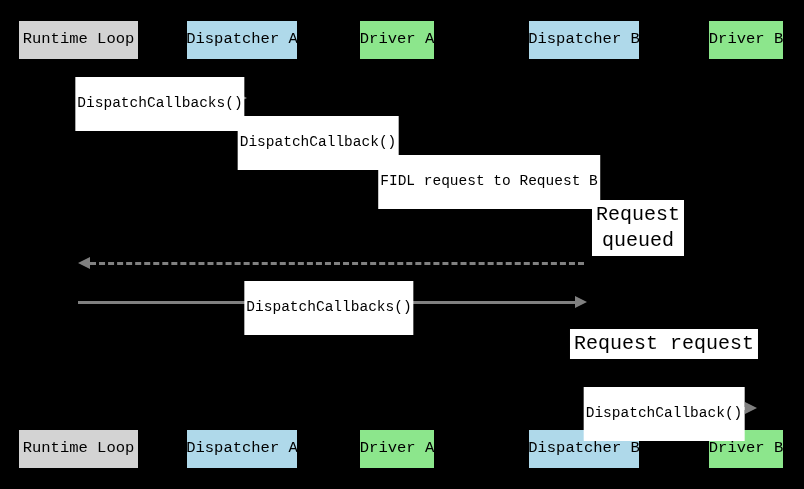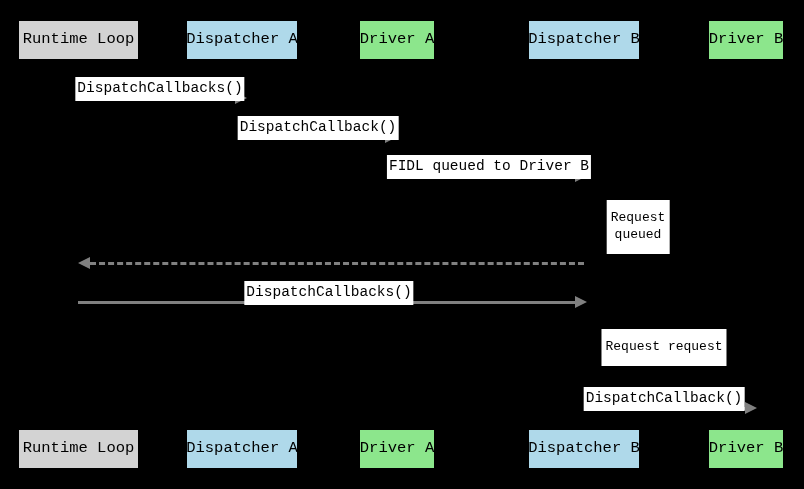--- a/index.html
+++ b/index.html
@@ -52,31 +52,31 @@
     border-top: 6px solid transparent;
     border-bottom: 6px solid transparent;
     border-right: 12px solid #808080;
   }
   .msg-label {
     position: absolute;
     background: #ffffff;
     color: #000000;
     font-size: 14.5px;
     line-height: 1.22;
-    padding: 3px 2px;
+    padding: 18px 2px;
     white-space: nowrap;
     transform: translateX(-50%);
   }
   .note-box {
     position: absolute;
     background: #ffffff;
     color: #000000;
-    font-size: 13px;
+    font-size: 20px;
     line-height: 1.3;
-    padding: 10px 4px;
+    padding: 2px 4px;
     text-align: center;
     white-space: nowrap;
     transform: translateX(-50%);
   }
 </style>
 </head>
 <body>
 
 <div id="diagram" style="width: 804px; height: 489px; background: rgb(0, 0, 0);">
     <div class="lifeline-box" style="left: 10px; top: 21px; width: 119px; height: 38px; background: rgb(211, 211, 211);">
@@ -110,21 +110,21 @@
       <span>Driver B</span>
     </div>
     <div class="msg-line" style="left: 69px; width: 157px; top: 97px;"></div>
     <div class="arrowhead-right" style="top: 92px; left: 226px;"></div>
     <div class="msg-label" style="left: 151px; top: 77px;">DispatchCallbacks()</div>
     <div class="msg-line" style="left: 232px; width: 144px; top: 136px;"></div>
     <div class="arrowhead-right" style="top: 131px; left: 376px;"></div>
     <div class="msg-label" style="left: 309px; top: 116px;">DispatchCallback()</div>
     <div class="msg-line" style="left: 387px; width: 179px; top: 175px;"></div>
     <div class="arrowhead-right" style="top: 170px; left: 566px;"></div>
-    <div class="msg-label" style="left: 480px; top: 155px;">FIDL queued to Driver B</div>
+    <div class="msg-label" style="left: 480px; top: 155px;">FIDL request to Request B</div>
     <div class="msg-line dashed" style="left: 81px; width: 494px; top: 262px;"></div>
     <div class="arrowhead-left" style="top: 257px; left: 69px;"></div>
     <div class="msg-line" style="left: 69px; width: 497px; top: 301px;"></div>
     <div class="arrowhead-right" style="top: 296px; left: 566px;"></div>
     <div class="msg-label" style="left: 320px; top: 281px;">DispatchCallbacks()</div>
     <div class="msg-line" style="left: 578px; width: 158px; top: 407px;"></div>
     <div class="arrowhead-right" style="top: 402px; left: 736px;"></div>
     <div class="msg-label" style="left: 655px; top: 387px;">DispatchCallback()</div>
     <div class="note-box" style="left: 629px; top: 200px;">
       <div>Request</div>

